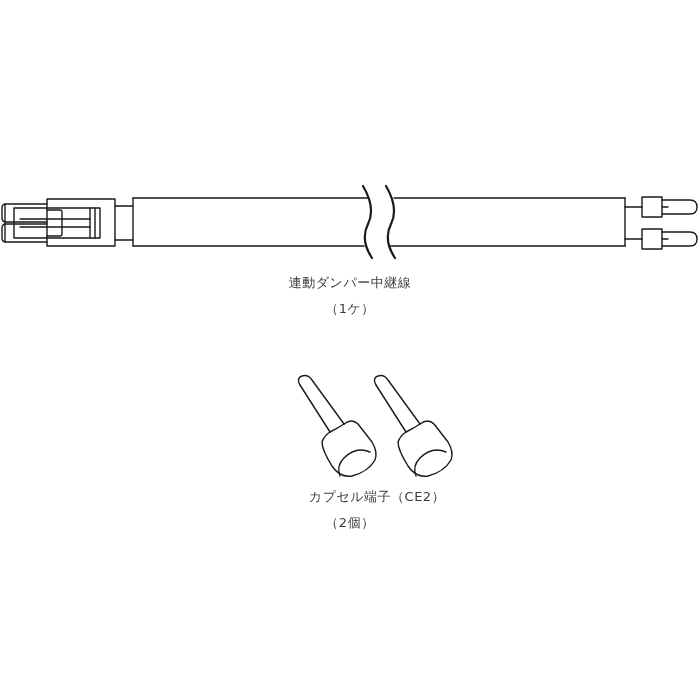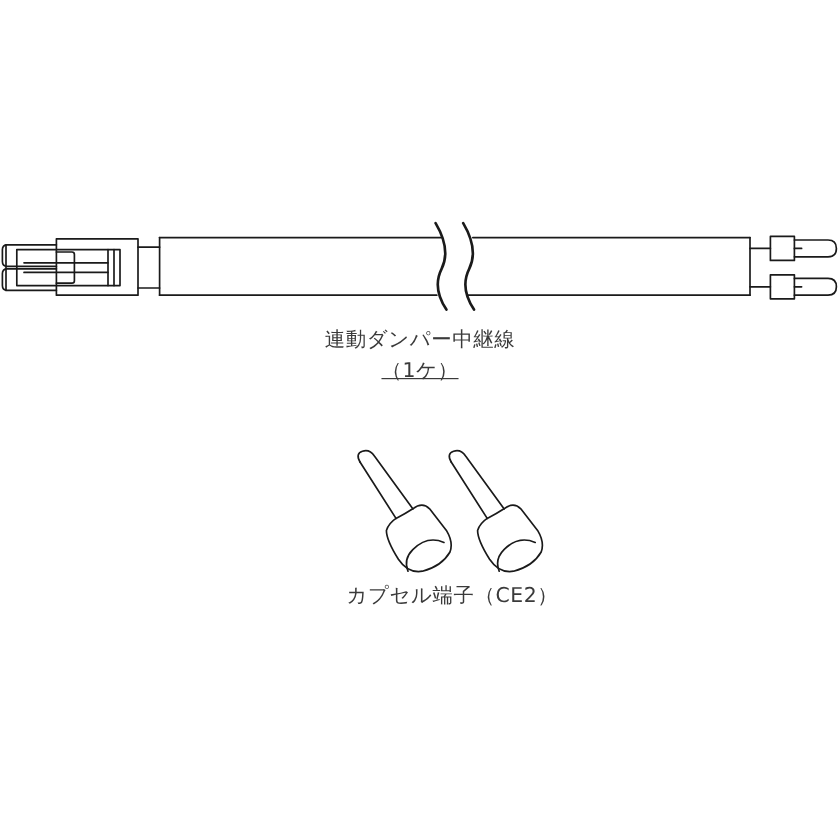--- a/index.html
+++ b/index.html
@@ -5,21 +5,21 @@
     html, body { margin: 0; padding: 0; background: #ffffff; }
     body { width: 700px; height: 700px; position: relative; overflow: hidden; }
     .stage { position: absolute; left: 0; top: 0; width: 700px; height: 700px; }
     svg { position: absolute; left: 0; top: 0; }
     .label {
       position: absolute;
       width: 700px;
       text-align: center;
       font-family: "DejaVu Sans", sans-serif;
       color: #3a3a3a;
-      font-size: 17px;
+      font-size: 13px;
       line-height: 22px;
       letter-spacing: 0.5px;
     }
   </style>
 </head>
 <body>
 
 <div class="stage">
 
   <svg width="700" height="700" viewBox="0 0 700 700" fill="none" stroke="#1a1a1a" stroke-width="1.4" stroke-linejoin="round" stroke-linecap="round">
@@ -78,16 +78,17 @@
 
       <path d="M376,385 Q372,378 378,376 Q384,374 388,380 L420,424"></path>
       <path d="M376,385 L406,432"></path>
       <path d="M406,432 Q400,436 398,442 Q398,450 408,466 Q416,478 428,476 Q444,472 451,460 Q454,452 448,442 L434,424 Q428,418 420,424"></path>
       <path d="M416,476 Q412,466 420,458 Q432,446 446,452"></path>
       <path d="M406,432 Q414,428 420,424"></path>
     </g>
   </svg>
 
   <div class="label" style="top:272px;">連動ダンパー中継線</div>
-  <div class="label" style="top:298px;text-decoration:underline;">（1ケ）</div>
+  <div class="label" style="top:298px;">（1ケ）</div>
 
   <div class="label" style="top:486px;margin-left:27px;">カプセル端子（CE2）</div>
+  <div class="label" style="top:512px;">（2個）</div>
 </div>
 
 </body></html>

